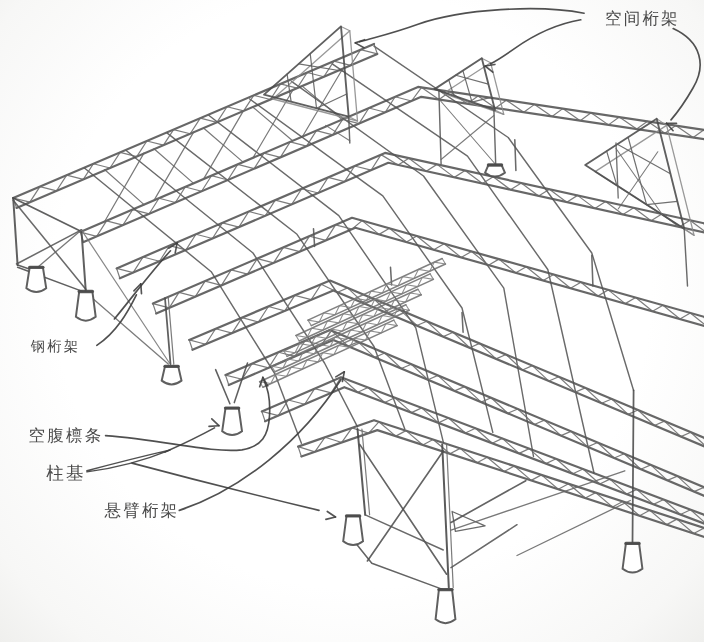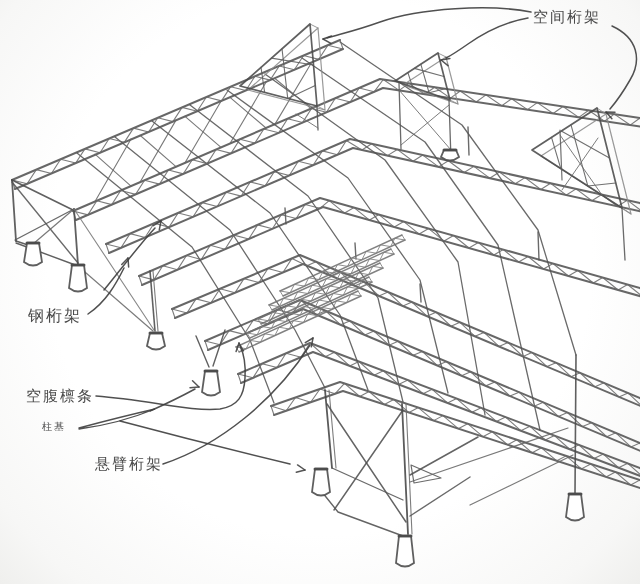--- a/index.html
+++ b/index.html
@@ -6,24 +6,24 @@
   .stage{
     position:relative;width:640px;height:584px;overflow:hidden;
     background:radial-gradient(ellipse at 50% 45%, #ffffff 60%, #f7f7f6 88%, #efefed 100%);
     font-family:"DejaVu Sans","Liberation Sans",sans-serif;
   }
   svg.sketch{position:absolute;left:0;top:0;}
   .callout{
     position:absolute;color:#4a4a4a;font-size:15px;letter-spacing:2px;
     white-space:nowrap;user-select:none;
   }
-  .lbl-space-truss{left:533px;top:8px;text-align:center;}
-  .lbl-steel-truss{left:28px;top:306px;font-size:16px;}
+  .lbl-space-truss{left:550px;top:8px;text-align:center;}
+  .lbl-steel-truss{left:28px;top:306px;font-size:13px;}
   .lbl-cantilever{left:26px;top:387px;}
-  .lbl-column-base{left:42px;top:420px;font-size:10px;}
+  .lbl-column-base{left:42px;top:420px;font-size:16px;}
   .lbl-purlin{left:95px;top:455px;}
 </style>
 </head>
 <body>
 
 <div class="stage">
   <svg class="sketch" id="sketch" width="640" height="584" viewBox="0 0 640 584">
       <polyline points="77,153 192,247 250,340 274,403" fill="none" stroke="#555" stroke-width="1.3" stroke-linecap="round" stroke-linejoin="round" stroke-opacity="0.88"></polyline>
       <polyline points="115,137 230,230 295,330 325,388" fill="none" stroke="#555" stroke-width="1.3" stroke-linecap="round" stroke-linejoin="round" stroke-opacity="0.88"></polyline>
       <polyline points="152,121 270,213 340,315 368,390" fill="none" stroke="#555" stroke-width="1.3" stroke-linecap="round" stroke-linejoin="round" stroke-opacity="0.88"></polyline>

